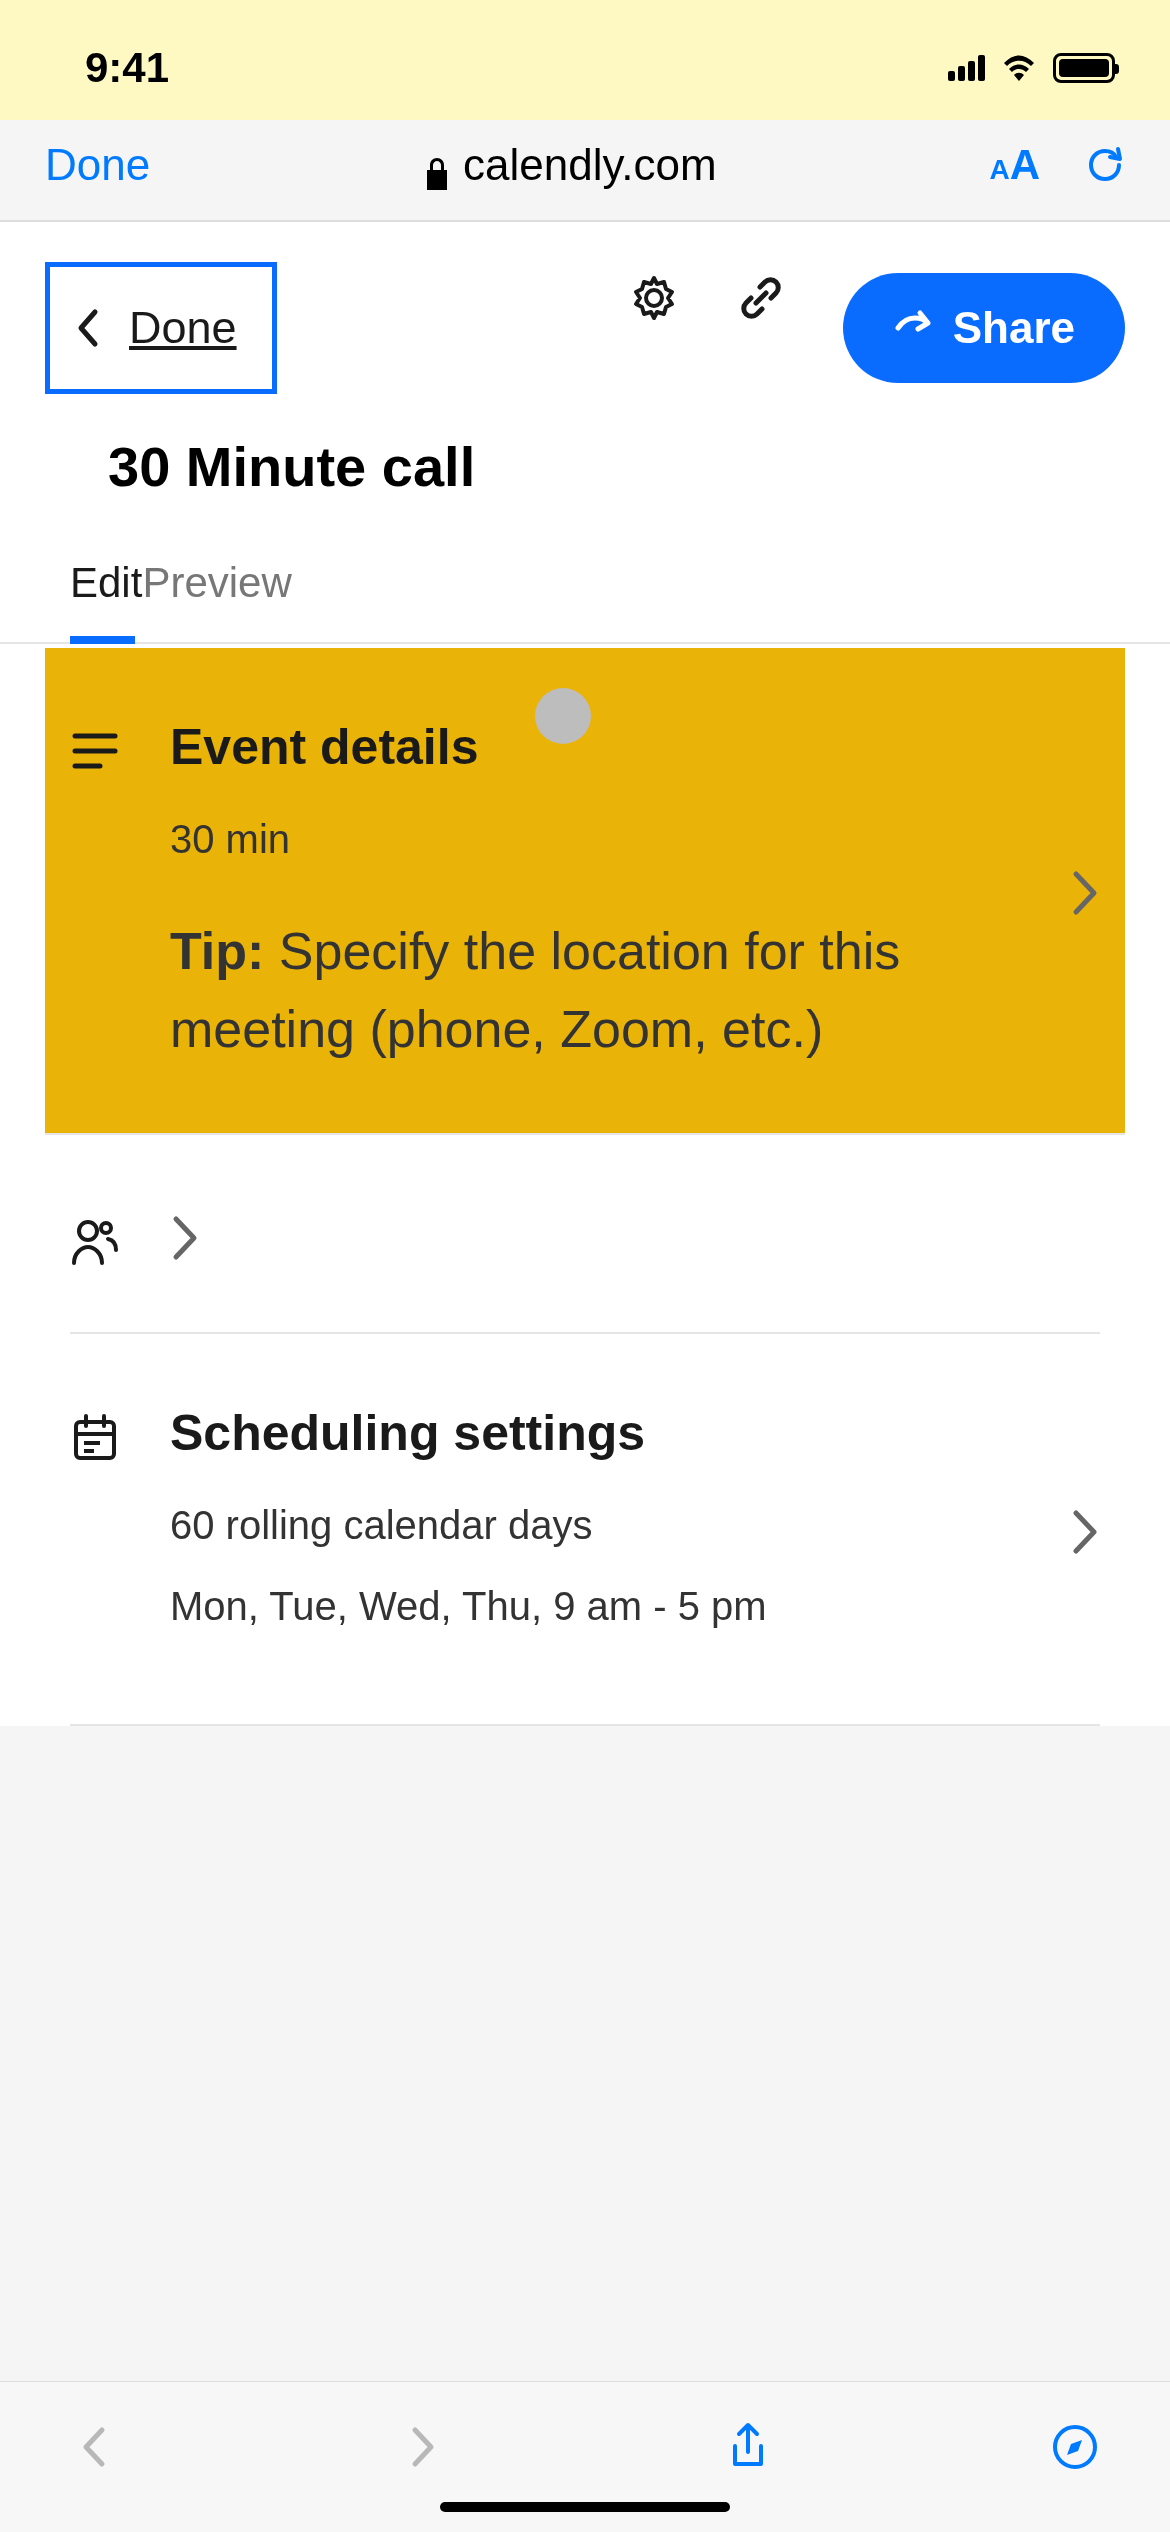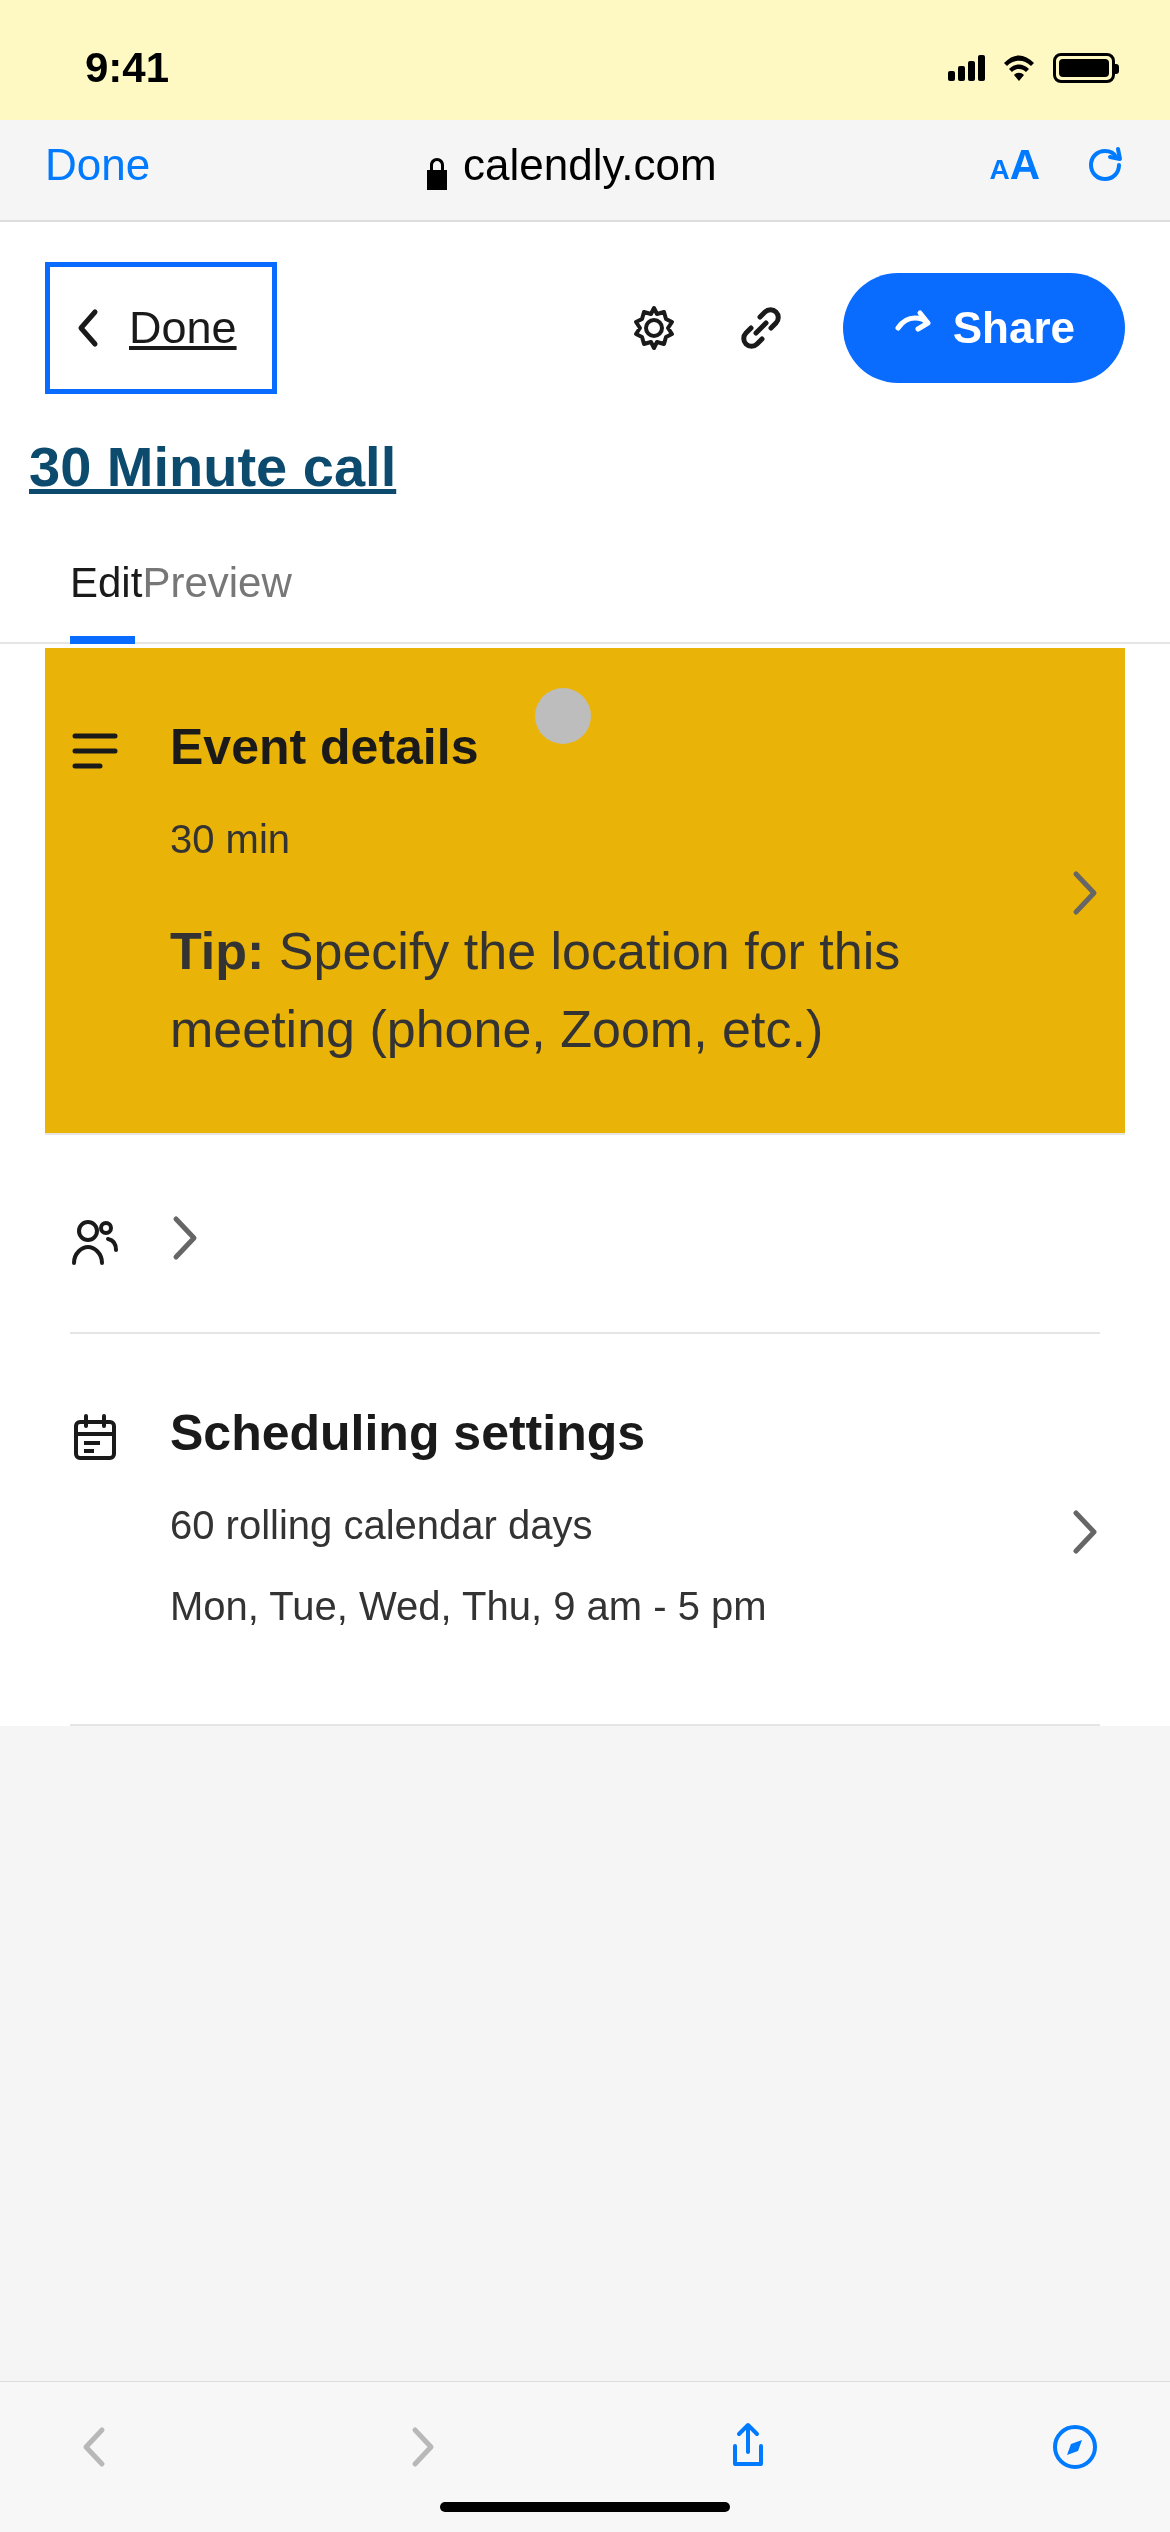--- a/index.html
+++ b/index.html
@@ -87,34 +87,34 @@
     }
     .done-btn-wrapper {
       border: 5px solid #0a6cff;
       padding: 35px 35px 35px 25px;
       display: flex;
       align-items: center;
       gap: 30px;
     }
     .back-chevron { width: 24px; height: 40px; }
     .done-text { font-size: 45px; font-weight: 500; text-decoration: underline; color: #1a1a1a; }
-    .app-bar-right { display: flex; align-items: center; gap: 57px; }
+    .app-bar-right { display: flex; align-items: flex-start; gap: 57px; }
     .icon-btn { width: 50px; height: 50px; display: flex; align-items: center; justify-content: center; }
     .share-btn {
       background: #0a6cff;
       color: #fff;
       border-radius: 70px;
       padding: 30px 50px;
       display: flex;
       align-items: center;
       gap: 20px;
       font-size: 44px;
       font-weight: 700;
     }
-    .page-title { font-size: 56px; font-weight: 800; color: #0c4a6e; padding: 15px 70px 35px 29px; text-decoration: underline; }
+    .page-title { font-size: 56px; font-weight: 800; color: #000000; padding: 15px 70px 35px 108px; }
     .tabs { display: flex; padding: 0 70px; border-bottom: 2px solid #e5e5e5; }
     .tab { font-size: 42px; padding: 25px 0 35px 0; color: #777; position: relative; }
     .tab.active { color: #1a1a1a; font-weight: 500; }
     .tab.active::after {
       content: '';
       position: absolute;
       bottom: -2px;
       left: 0;
       width: 65px;
       height: 8px;

